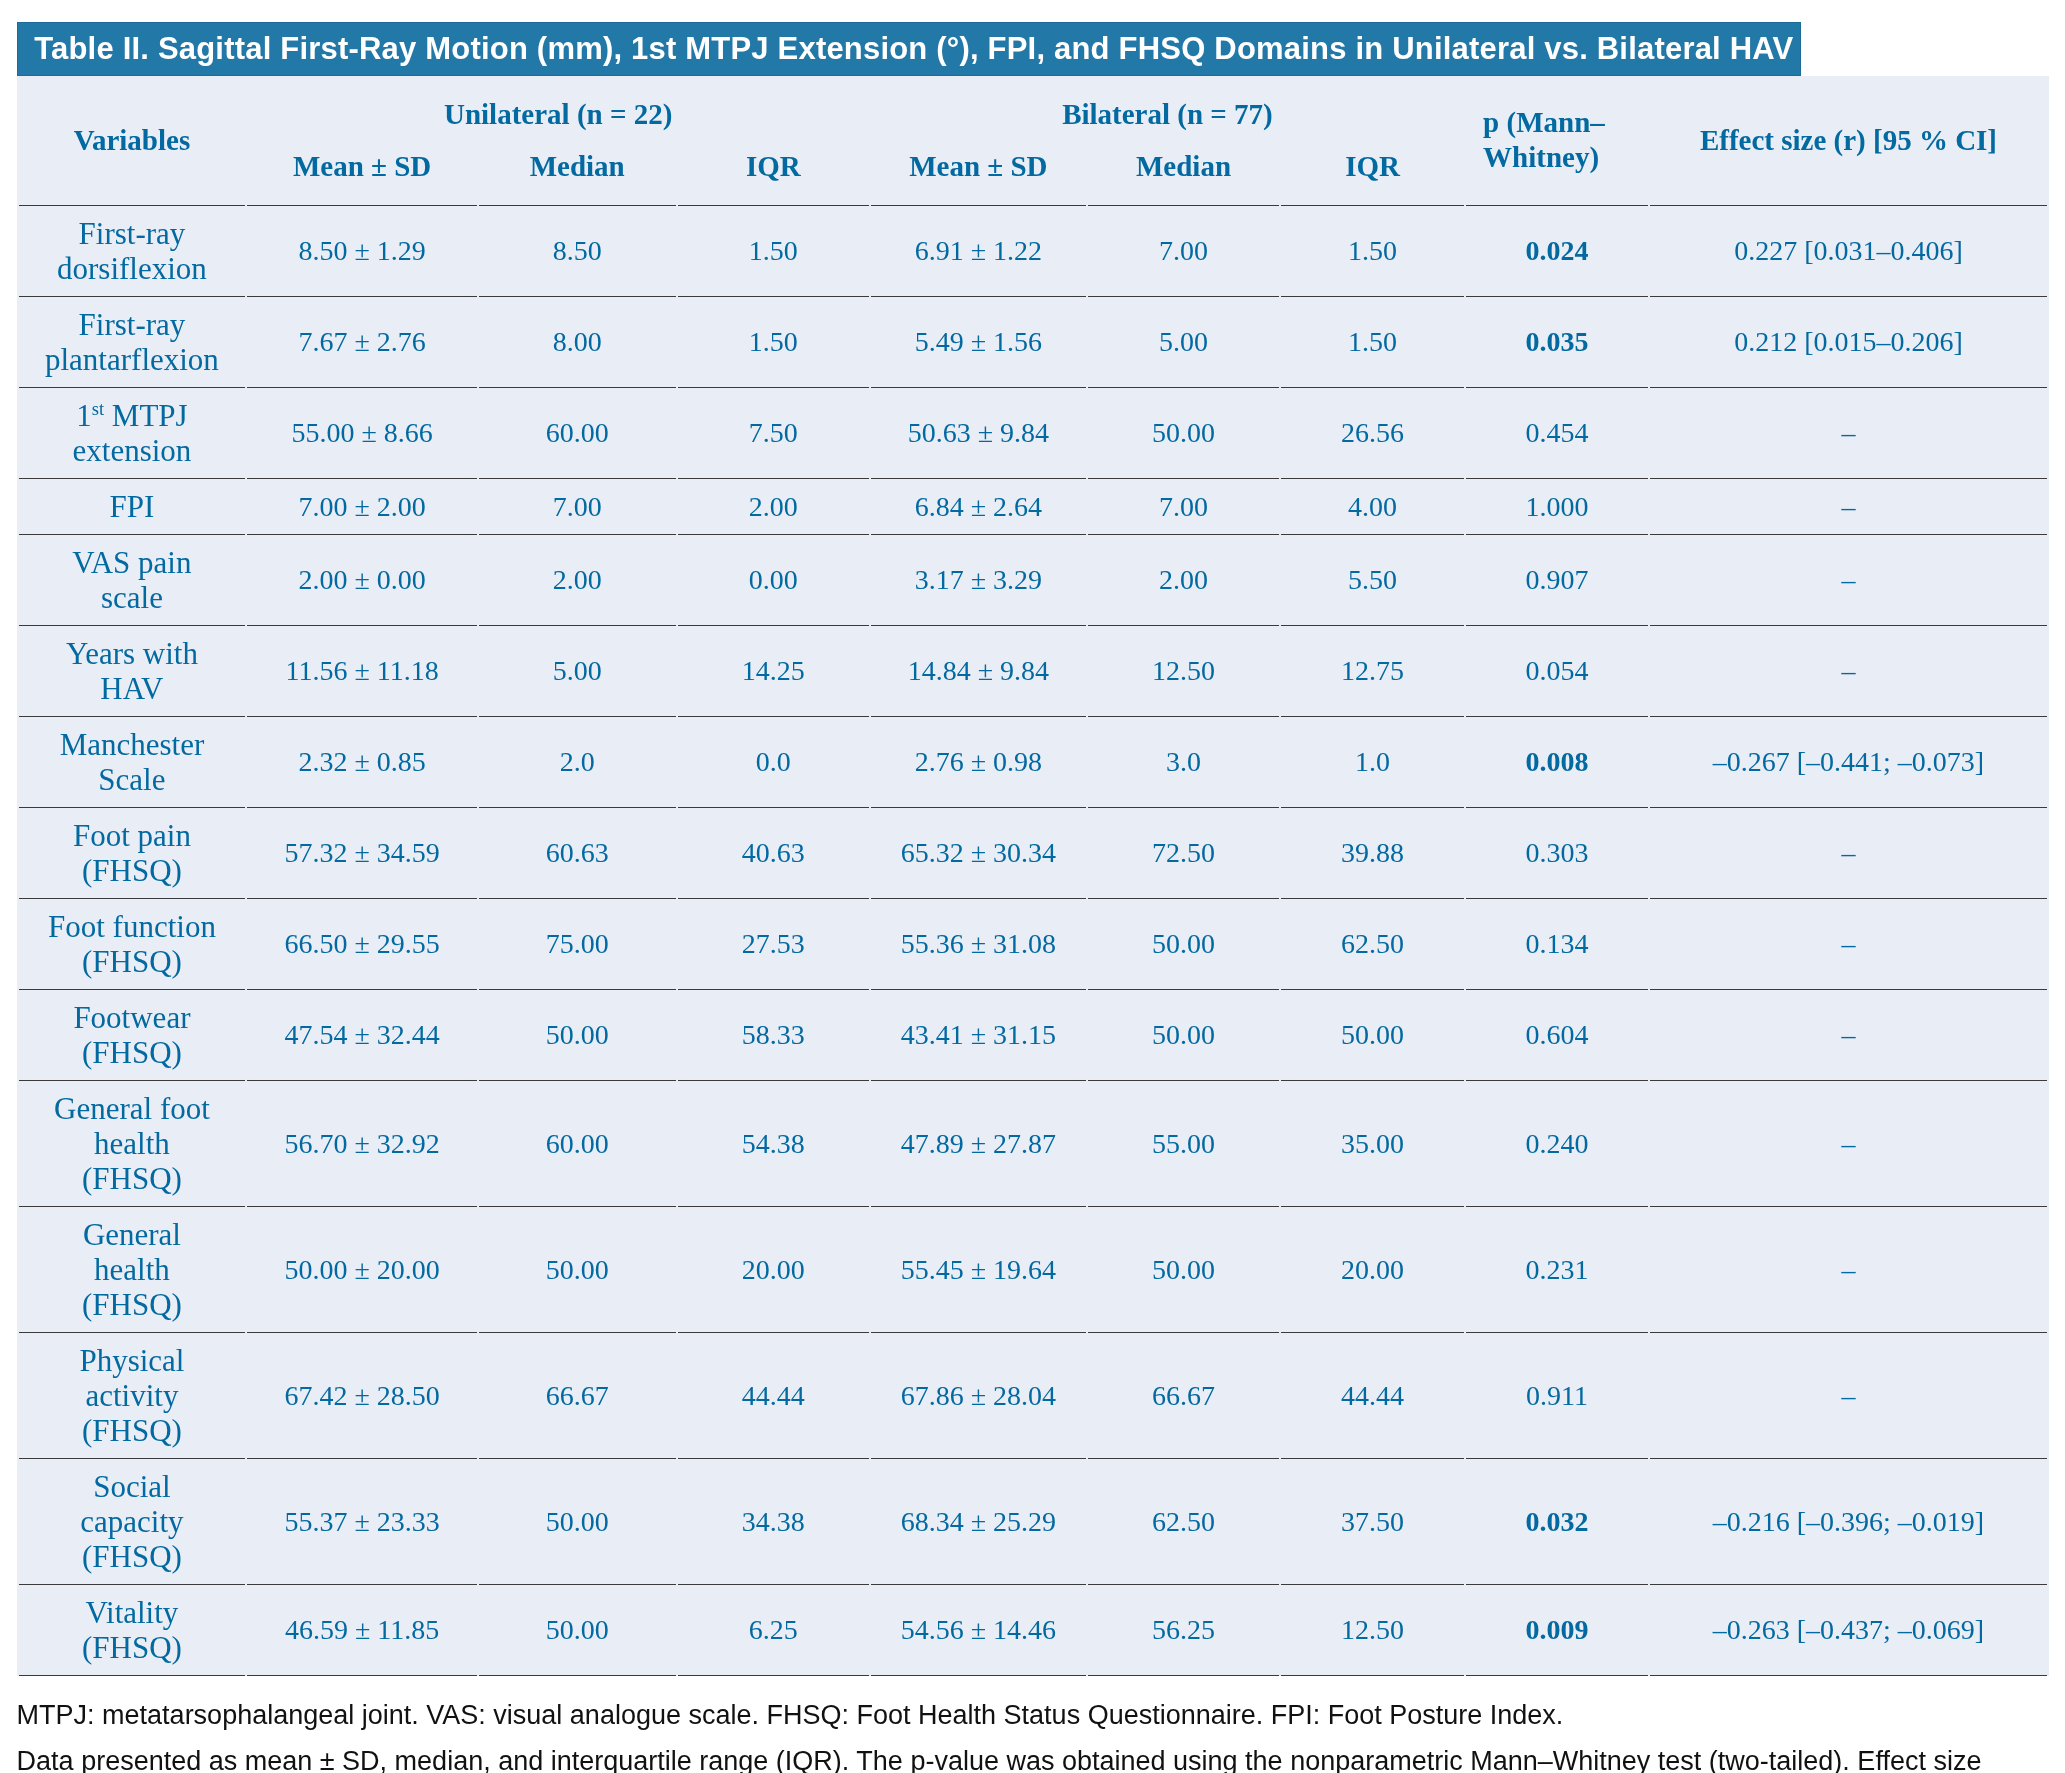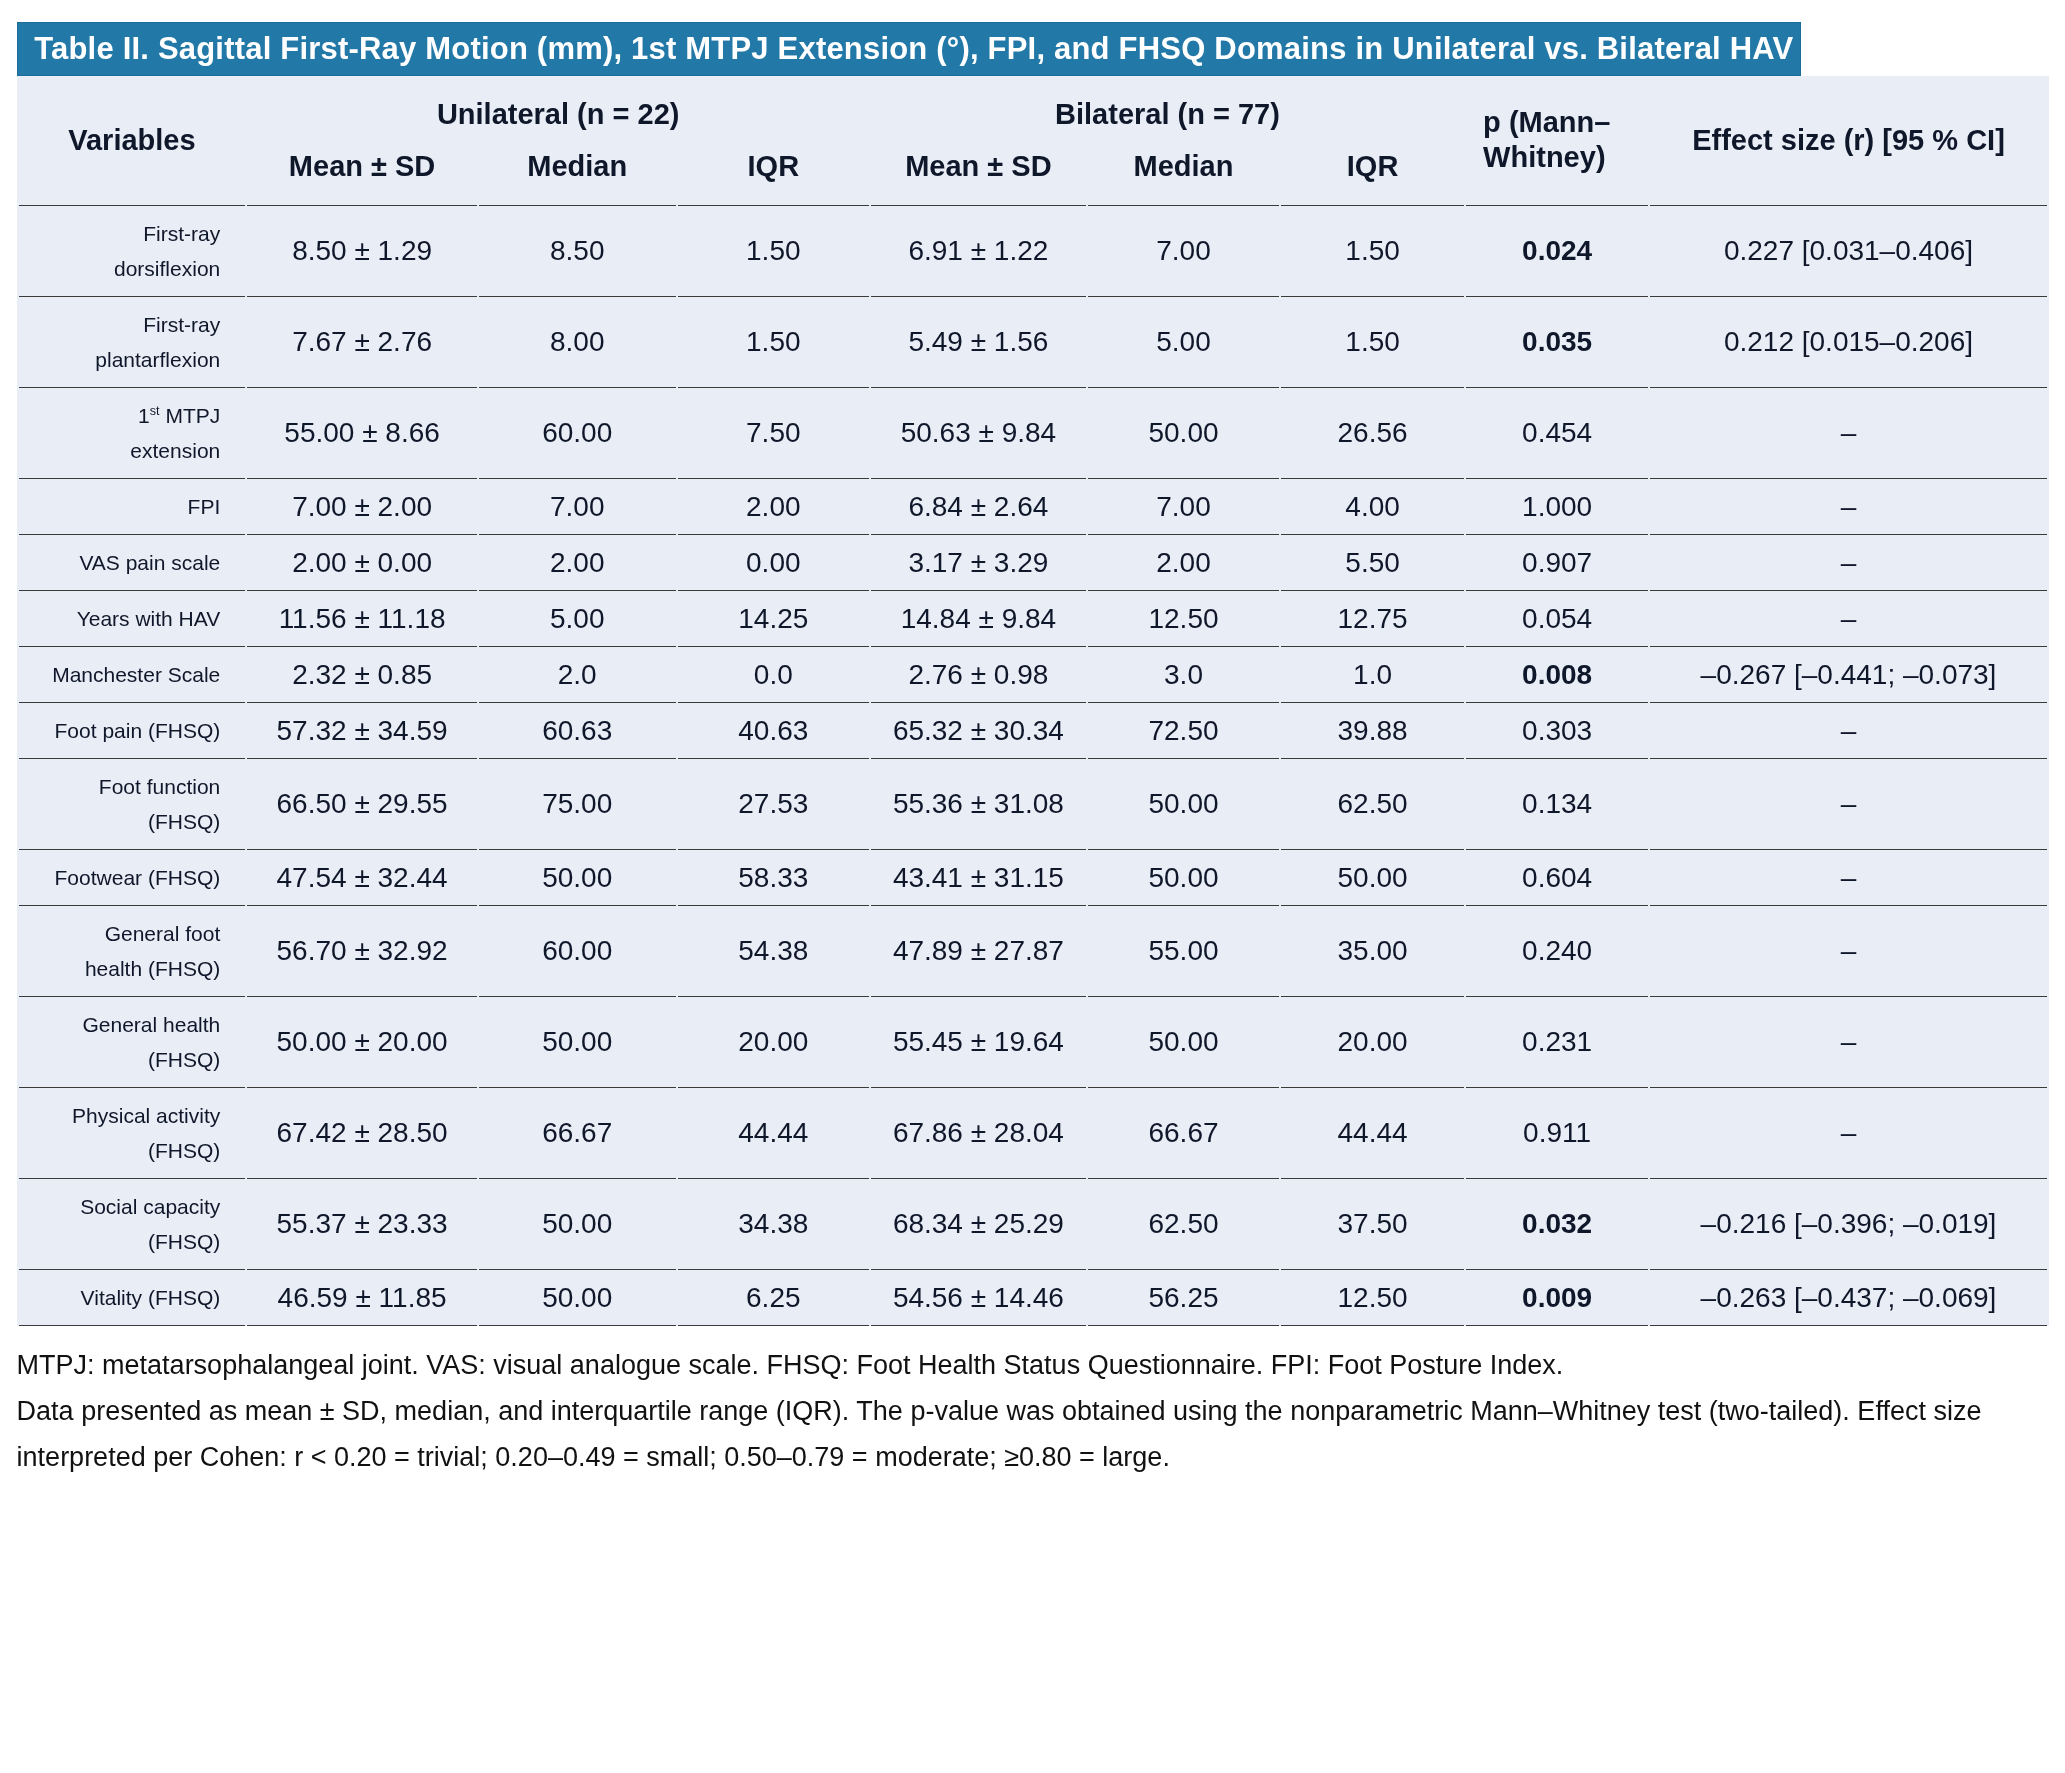--- a/index.html
+++ b/index.html
@@ -14,34 +14,34 @@
     border:1.8px solid var(--title-bar-border,#1C6C99);
     color:var(--title-text,#fff);
     font-size:31px; font-weight:bold; letter-spacing:0.2px;
     padding:9.2px 16.6px 10px 16.6px; line-height:33px;
     white-space:nowrap; overflow:hidden;
   }
   table.data {
     width:2032px; table-layout:fixed;
     border-collapse:separate; border-spacing:2.8px 0;
     background:var(--table-bg,#E9EDF5);
-    font-size:28px; color:#0f172a;
+    font-size:28px; color:#0369a1;font-family:Liberation Serif, serif;
   }
   th, td { text-align:center; vertical-align:middle; font-weight:normal; overflow:hidden; }
   thead th.group  { font-weight:bold; font-size:29px; padding:22px 3.7px 9.2px 3.7px; line-height:33px; }
   thead th.span2  { font-weight:bold; font-size:29px; padding:7.4px 3.7px; line-height:35px;
                     border-bottom:1.8px solid var(--row-border,#3A3A3A); }
   thead th.sub    { font-weight:bold; font-size:29px; padding:9.2px 3.7px 22px 3.7px; line-height:33px;
                     border-bottom:1.8px solid var(--row-border,#3A3A3A); }
   thead .p-head   { display:inline-block; text-align:left; max-width:148px; }
   tbody td {
     border-bottom:1.8px solid var(--row-border,#3A3A3A);
     padding:10px 7.4px; line-height:35px;
   }
-  tbody td.var-cell { padding-left:25px; padding-right:25px; font-size:21px;text-align:right; }
+  tbody td.var-cell { padding-left:25px; padding-right:25px; font-size:31px; }
   tbody td.bold { font-weight:bold; }
   sup { font-size:60%; line-height:0; }
   .footnotes {
     width:2032px; margin-top:16.6px;
     font-size:27px; line-height:46px; color:#111;
   }
   .footnotes p { margin:0; }
 </style>
 </head>
 <body>

